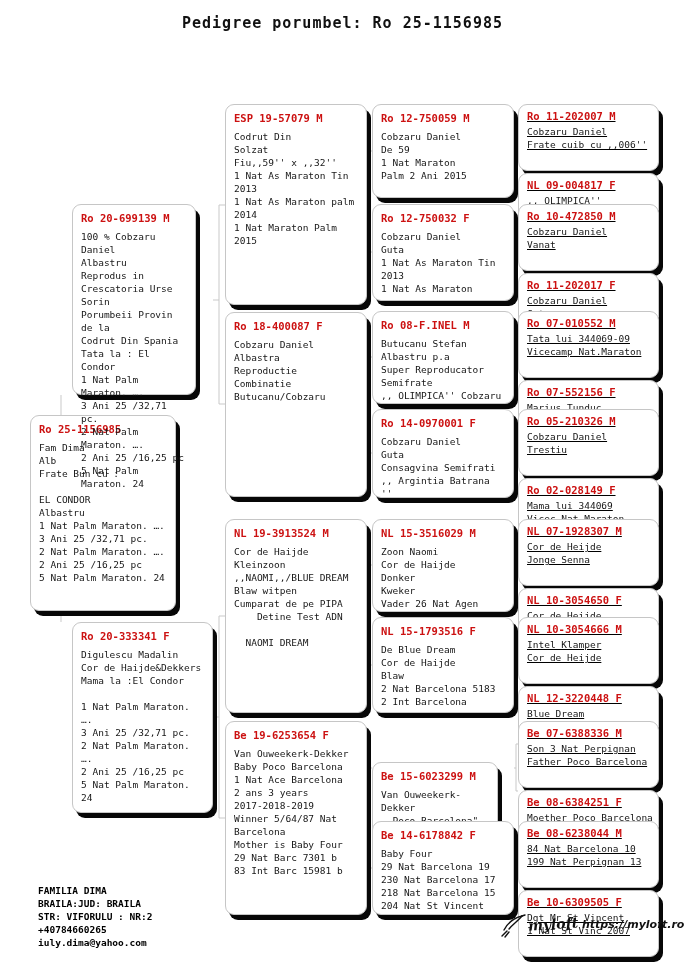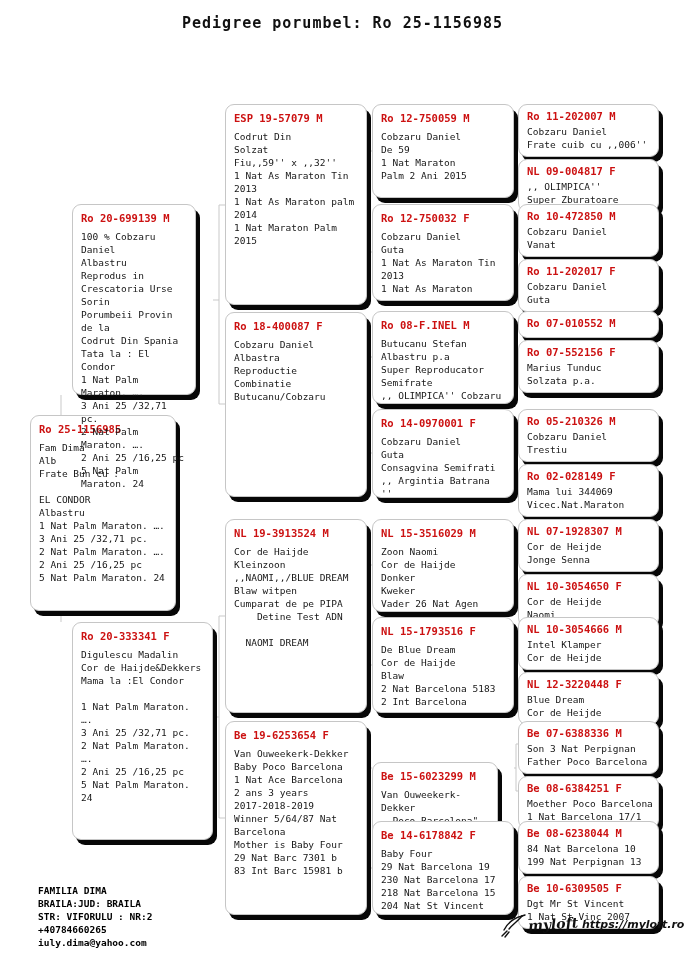--- a/index.html
+++ b/index.html
@@ -19,21 +19,21 @@
   .box,.sub-box{
     background:#fff;
     border:1px solid #c6c6c6;
     border-radius:9px;
     box-shadow:4px 5px 0 0 #070707;
     box-sizing:border-box;
     padding:6px 8px 6px 8px;
   }
   .box{position:absolute;}
   .pair{position:absolute;}
-  .sub-box{position:relative;padding:4px 5px 5px 8px;}
+  .sub-box{position:relative;padding:4px 5px 19px 8px;text-decoration:underline;}
   .sub-box + .sub-box{margin-top:2px;}
   .ring{
     color:var(--ring-red,#cc1111);
     font-weight:bold;
     font-size:10.5px;
     line-height:15px;
     margin-bottom:4px;
     white-space:pre;
   }
   .sub-box .ring{margin-bottom:1px;}
@@ -114,21 +114,21 @@
 Crescatoria Urse Sorin
 Porumbeii Provin de la
 Codrut Din Spania
 Tata la : El Condor
 1 Nat Palm Maraton. ….
 3 Ani 25 /32,71 pc.
 2 Nat Palm Maraton. ….
 2 Ani 25 /16,25 pc
 5 Nat Palm Maraton. 24</div>
   </div>
-  <div class="box" style="left:72px;top:622px;width:141px;height:218px">
+  <div class="box" style="left:72px;top:622px;width:141px;height:191px">
     <div class="ring">Ro 20-333341 F</div>
     <div class="body">Digulescu Madalin
 Cor de Haijde&amp;Dekkers
 Mama la :El Condor
 
 1 Nat Palm Maraton. ….
 3 Ani 25 /32,71 pc.
 2 Nat Palm Maraton. ….
 2 Ani 25 /16,25 pc
 5 Nat Palm Maraton. 24</div>
@@ -261,20 +261,22 @@
     </div>
     <div class="sub-box">
       <div class="ring">Ro 11-202017 F</div>
       <div class="body">Cobzaru Daniel
 Guta</div>
     </div>
   </div>
   <div class="pair" style="left:518px;top:311px;width:141px">
     <div class="sub-box">
       <div class="ring">Ro 07-010552 M</div>
+      <div class="body">Tata lui 344069-09
+Vicecamp Nat.Maraton</div>
     </div>
     <div class="sub-box">
       <div class="ring">Ro 07-552156 F</div>
       <div class="body">Marius Tunduc
 Solzata p.a.</div>
     </div>
   </div>
   <div class="pair" style="left:518px;top:409px;width:141px">
     <div class="sub-box">
       <div class="ring">Ro 05-210326 M</div>

